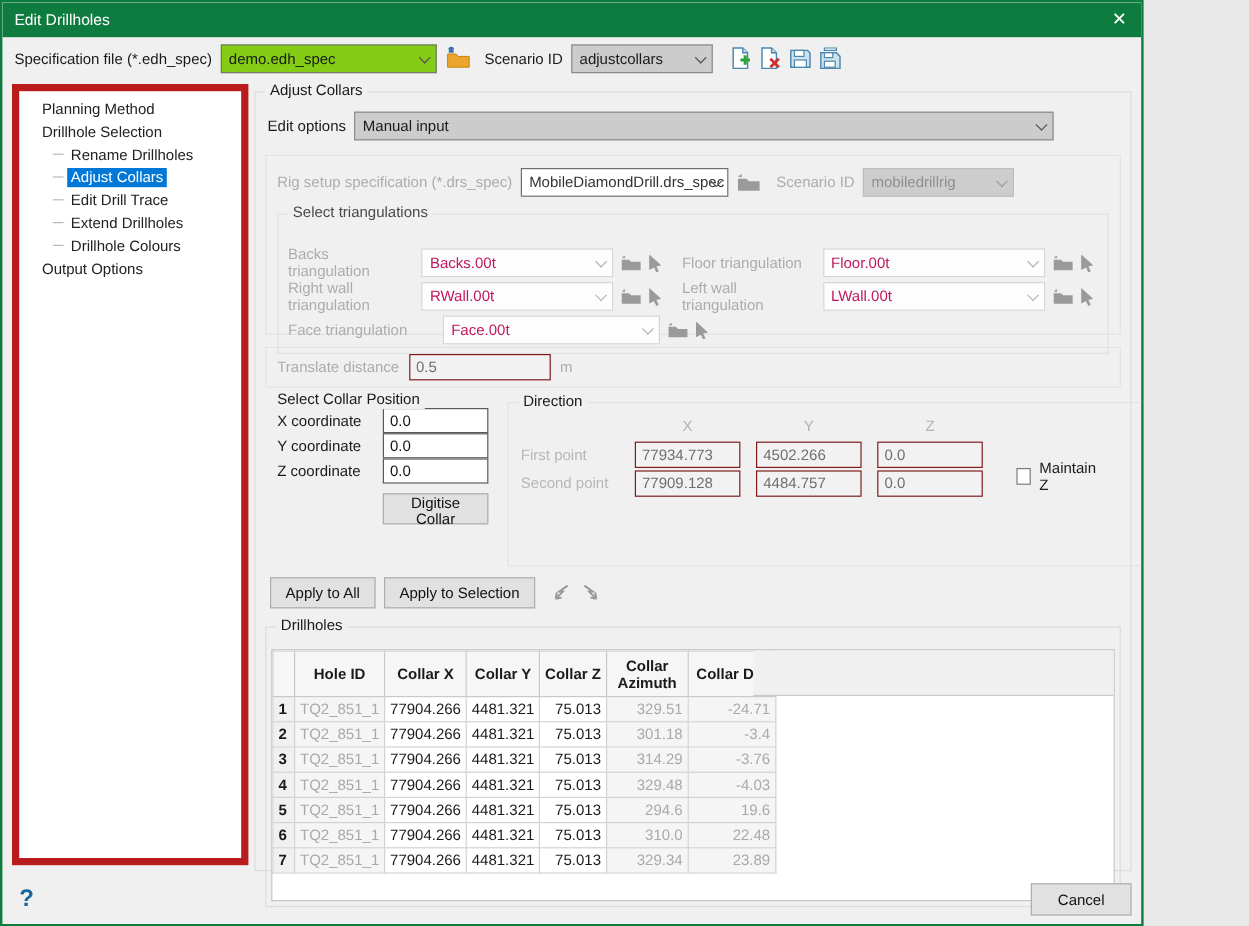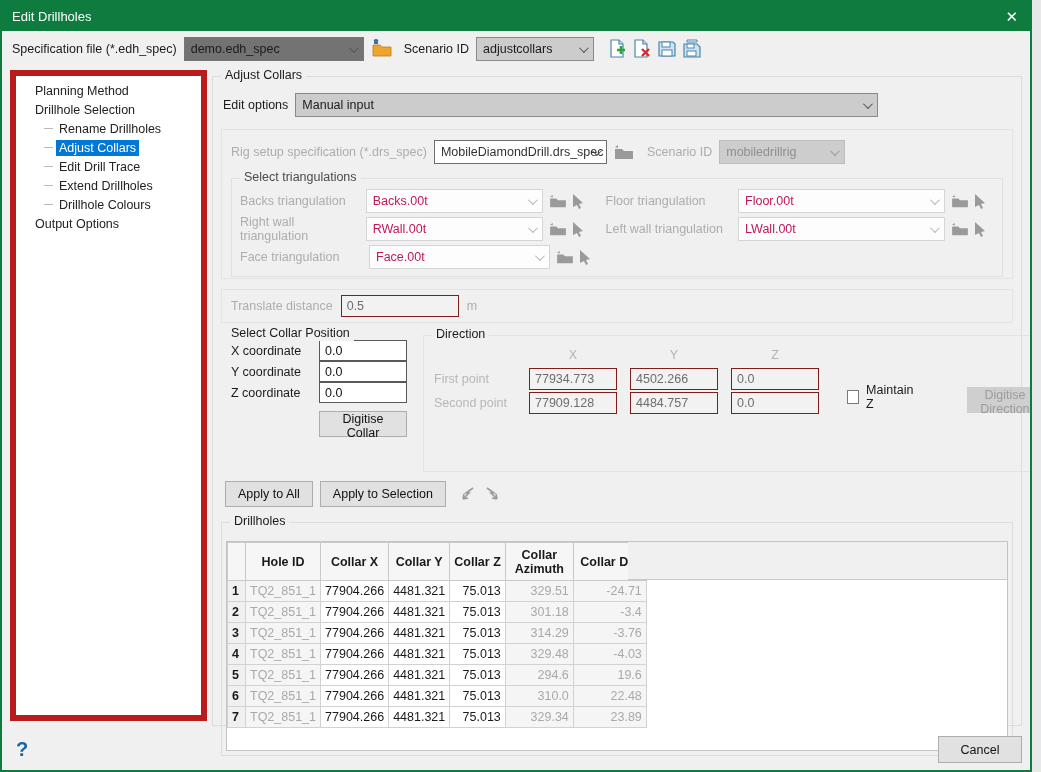--- a/index.html
+++ b/index.html
@@ -1,30 +1,30 @@
 <!DOCTYPE html>
 <html><head>
 <meta charset="utf-8">
 <style>
   * { margin:0; padding:0; box-sizing:border-box; }
   html,body { background:#e8e8e8; }
   body { font-family:"Liberation Sans","DejaVu Sans",sans-serif; font-size:12.5px; color:#1a1a1a; }
 
-  .dialog { position:relative; width:1032px; height:772px; background:#f0f0f0;
+  .dialog { position:relative; width:953px; height:772px; background:#f0f0f0;
             border:2px solid #0e7c3e; overflow:hidden; }
 
   
   .titlebar { height:29px; background:#0e7c3e; color:#fff; display:flex;
               align-items:center; justify-content:space-between; padding:0 12px 0 10px; font-size:13px; }
   .close-x { font-size:15px; cursor:pointer; line-height:1; }
 
   
   .toolbar { height:35px; display:flex; align-items:center; padding:0 10px; gap:7px; }
   .combo { position:relative; height:24px; display:flex; align-items:center;
-           padding:0 22px 0 6px; background:#737373; border:1px solid #767676; }
+           padding:0 22px 0 6px; background:#84cc16; border:1px solid #767676; }
   .combo .chev { position:absolute; right:7px; top:8px; width:7px; height:7px;
                  border-right:1.4px solid #555; border-bottom:1.4px solid #555;
                  transform:rotate(45deg) translateY(-2px); }
   .combo.gray { background:#cccccc; border-color:#8a8a8a; }
   .combo.dis  { background:#fdfdfd; border-color:#d5d5d5; color:#be185d; }
   .combo.dis .chev { border-color:#b5b5b5; }
   .combo.disgray { background:#cdcdcd; border-color:#bdbdbd; color:#8f8f8f; }
   .combo.disgray .chev { border-color:#9a9a9a; }
   .tb-icons { display:flex; gap:5px; margin-left:6px; }
   .icon { display:inline-flex; }
@@ -52,21 +52,21 @@
 
   
   .edit-row { margin:0 2px 12px 2px; gap:7px; }
   .edit-combo { width:583px; background:#cccccc; border-color:#8a8a8a; }
 
   
   .box1 { border:1px solid #e3e3e3; padding:9px 9px 10px 9px; height:150px; }
   .rig-row { gap:7px; height:26px; }
   .rig-combo { width:173px; background:#fff; border-color:#6e6e6e; color:#333; }
   .rig-scen { width:126px; }
-  .tri-group { margin-top:13px; border:1px solid #e0e0e0; padding:11px 8px 8px 8px; }
+  .tri-group { margin-top:13px; border:1px solid #e0e0e0; padding:29px 8px 8px 8px; }
   .tri-row { gap:6px; height:22px; margin-bottom:6px; }
   .tlab1 { width:123px; }
   .tcombo1 { width:181px; }
   .tlab2 { width:130px; margin-left:8px; }
   .tcombo2 { width:212px; }
   .icon-pair { display:flex; align-items:center; gap:5px; width:44px; }
 
   
   .box2 { border:1px solid #e3e3e3; margin-top:10px; height:34px; padding:0 9px; display:flex; align-items:center; gap:8px; }
   .inp { height:22px; border:1px solid #7f1d1d; background:#f2f2f2; color:#6e6e6e; padding:0 5px; font:inherit; }

